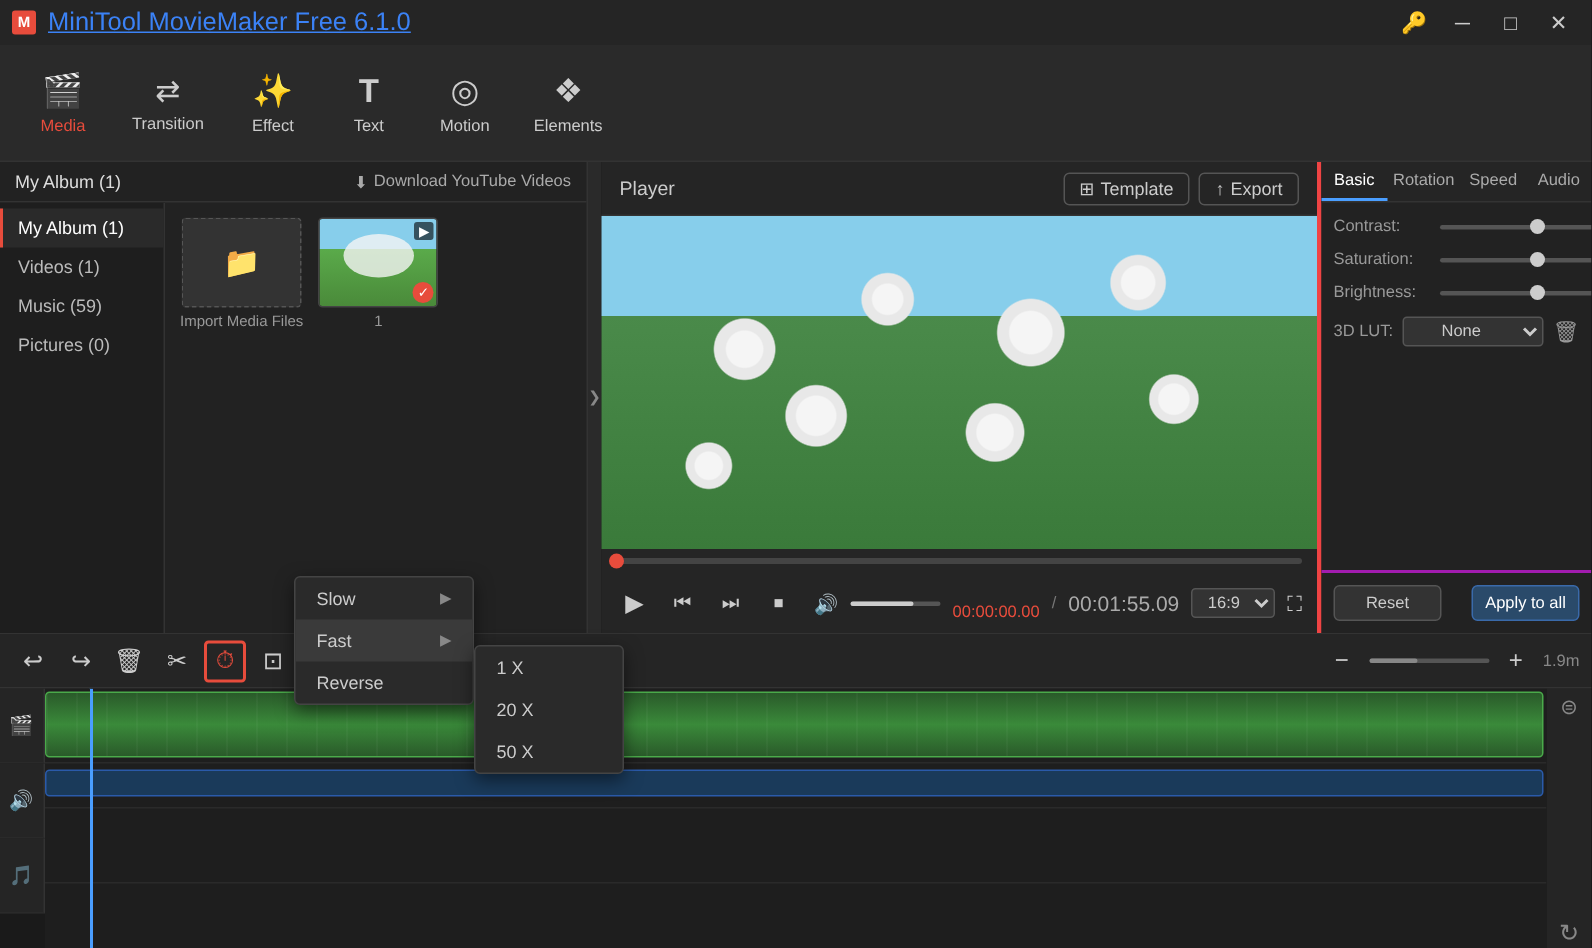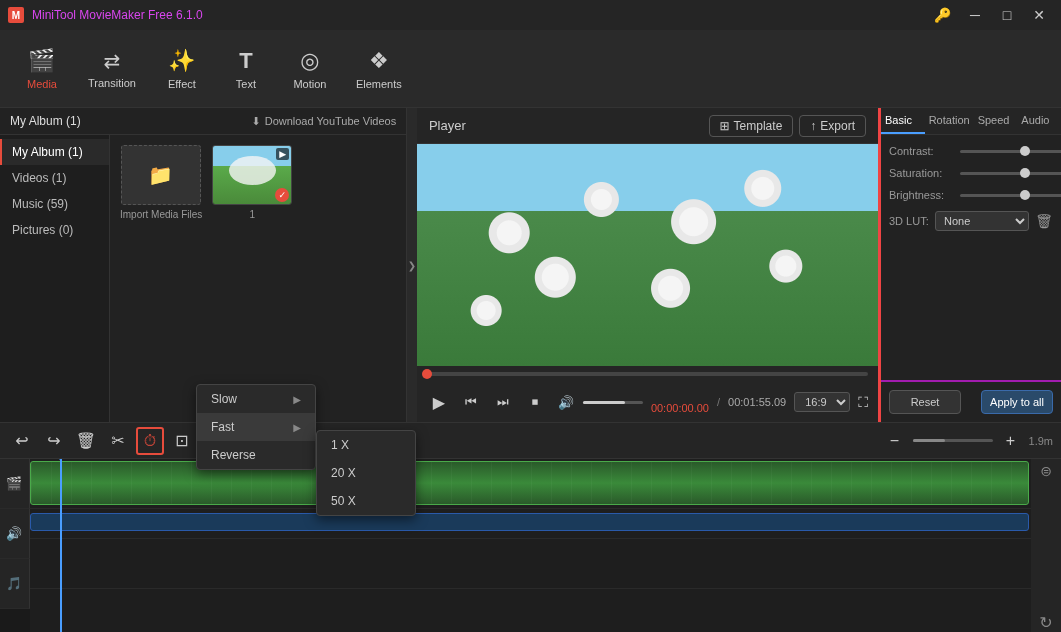--- a/index.html
+++ b/index.html
@@ -1,21 +1,21 @@
 <!DOCTYPE html>
 <html><head>
   <meta charset="utf-8">
   <style>
     * { margin: 0; padding: 0; box-sizing: border-box; }
     body { width: 1061px; height: 632px; background: #1a1a1a; color: #ccc; font-family: 'Segoe UI', sans-serif; font-size: 12px; overflow: hidden; display: flex; flex-direction: column; }
 
     
     #title-bar { background: #252525; display: flex; align-items: center; padding: 0 8px; height: 30px; gap: 8px; }
     #title-bar .app-icon { width: 16px; height: 16px; background: #e74c3c; border-radius: 2px; display: flex; align-items: center; justify-content: center; color: white; font-size: 10px; font-weight: bold; }
-    #title-bar .title-text { color: #d946ef; font-size: 12px; flex: 1; }
+    #title-bar .title-text { color: #3b82f6; font-size: 17px; flex: 1; text-decoration: underline; }
     #title-bar .win-controls { display: flex; gap: 4px; margin-left: auto; }
     #title-bar .win-btn { width: 28px; height: 20px; background: transparent; border: none; color: #ccc; cursor: pointer; display: flex; align-items: center; justify-content: center; font-size: 14px; }
 
     
     #toolbar { background: #2a2a2a; display: flex; align-items: center; padding: 6px 12px; gap: 4px; height: 78px; border-bottom: 1px solid #333; }
     .toolbar-item { display: flex; flex-direction: column; align-items: center; gap: 4px; padding: 6px 12px; cursor: pointer; border-radius: 4px; min-width: 60px; color: #ccc; }
     .toolbar-item.active { color: #e74c3c; }
     .toolbar-item .icon { font-size: 22px; }
     .toolbar-item .label { font-size: 11px; }
 
@@ -64,42 +64,42 @@
       radial-gradient(circle at 15% 75%, #f5f5f5 9px, transparent 10px),
       radial-gradient(circle at 15% 75%, #e8e8e8 15px, transparent 16px),
       linear-gradient(180deg, #87ceeb 0%, #87ceeb 30%, #4a8a4a 30%, #3a7a3a 100%); }
     #progress-bar-area { padding: 6px 10px; background: #252525; }
     .progress-track { height: 4px; background: #444; border-radius: 2px; position: relative; cursor: pointer; }
     .progress-fill { height: 100%; width: 0%; background: #e74c3c; border-radius: 2px; }
     .progress-thumb { width: 10px; height: 10px; background: #e74c3c; border-radius: 50%; position: absolute; top: -3px; left: 0%; transform: translateX(-50%); }
     #player-controls { display: flex; align-items: center; padding: 4px 10px; gap: 8px; background: #252525; height: 40px; }
     .ctrl-btn { background: transparent; border: none; color: #ccc; cursor: pointer; font-size: 16px; display: flex; align-items: center; justify-content: center; width: 24px; height: 24px; }
     .time-display { color: #e74c3c; font-size: 11px; margin-top: 12px; }
-    .time-total { color: #aaa; font-size: 11px; }
+    .time-total { color: #aaa; font-size: 14px; }
     .volume-area { display: flex; align-items: center; gap: 4px; }
     .vol-track { width: 60px; height: 3px; background: #555; border-radius: 2px; cursor: pointer; position: relative; }
     .vol-fill { height: 100%; width: 70%; background: #ccc; border-radius: 2px; }
     .aspect-select { margin-left: auto; background: #333; border: 1px solid #555; color: #ccc; padding: 2px 6px; border-radius: 3px; font-size: 11px; cursor: pointer; }
     .fullscreen-btn { background: transparent; border: none; color: #ccc; cursor: pointer; font-size: 14px; }
 
     
     #right-panel { width: 180px; background: #222; display: flex; flex-direction: column; }
     #right-panel-title { padding: 8px 12px; background: #252525; border-bottom: 1px solid #333; color: #ccc; font-size: 13px; }
     #prop-tabs { display: flex; background: #252525; border-bottom: 1px solid #333; }
-    .prop-tab { flex: 1; padding: 6px 4px; cursor: pointer; color: #aaa; font-size: 11px; border-bottom: 2px solid transparent; }
+    .prop-tab { flex: 1; text-align: center; padding: 6px 4px; cursor: pointer; color: #aaa; font-size: 11px; border-bottom: 2px solid transparent; }
     .prop-tab.active { color: #fff; border-bottom: 2px solid #4a9eff; }
     #prop-content { padding: 10px 8px; display: flex; flex-direction: column; gap: 10px; }
     .prop-row { display: flex; align-items: center; gap: 6px; }
     .prop-label { color: #999; font-size: 11px; width: 65px; flex-shrink: 0; }
     .prop-slider-wrap { display: flex; align-items: center; gap: 6px; flex: 1; }
     .prop-slider { flex: 1; -webkit-appearance: none; height: 3px; background: #555; border-radius: 2px; outline: none; cursor: pointer; }
     .prop-slider::-webkit-slider-thumb { -webkit-appearance: none; width: 10px; height: 10px; background: #ccc; border-radius: 50%; cursor: pointer; }
     .prop-lut-row { display: flex; align-items: center; gap: 6px; }
     .prop-lut-label { color: #999; font-size: 11px; width: 40px; }
-    .prop-lut-select { background: #333; border: 1px solid #555; color: #ccc; padding: 2px 4px; border-radius: 3px; font-size: 11px; flex: 1; cursor: pointer; }
+    .prop-lut-select { background: #333; border: 1px solid #555; color: #ccc; padding: 2px 21px; border-radius: 3px; font-size: 11px; flex: 1; cursor: pointer; }
     .prop-lut-del { background: transparent; border: none; color: #999; cursor: pointer; font-size: 14px; }
     #prop-buttons { display: flex; gap: 20px; padding: 8px; border-top: 2px solid #a21caf; margin-top: auto; }
     .prop-action-btn { flex: 1; padding: 5px 8px; border-radius: 4px; border: 1px solid #555; background: #333; color: #ccc; font-size: 11px; cursor: pointer; text-align: center; }
     .prop-action-btn.primary { background: #2a4a6a; border-color: #3a6aaa; color: #fff; }
 
     
     #timeline { background: #1a1a1a; border-top: 1px solid #333; height: 210px; display: flex; flex-direction: column; }
     #timeline-toolbar { display: flex; align-items: center; padding: 4px 8px; gap: 4px; background: #252525; border-bottom: 1px solid #333; height: 36px; }
     .tl-btn { background: transparent; border: none; color: #ccc; cursor: pointer; font-size: 16px; display: flex; align-items: center; justify-content: center; width: 28px; height: 28px; border-radius: 3px; }
     .tl-btn.active-outline { border: 2px solid #e74c3c; color: #e74c3c; }

